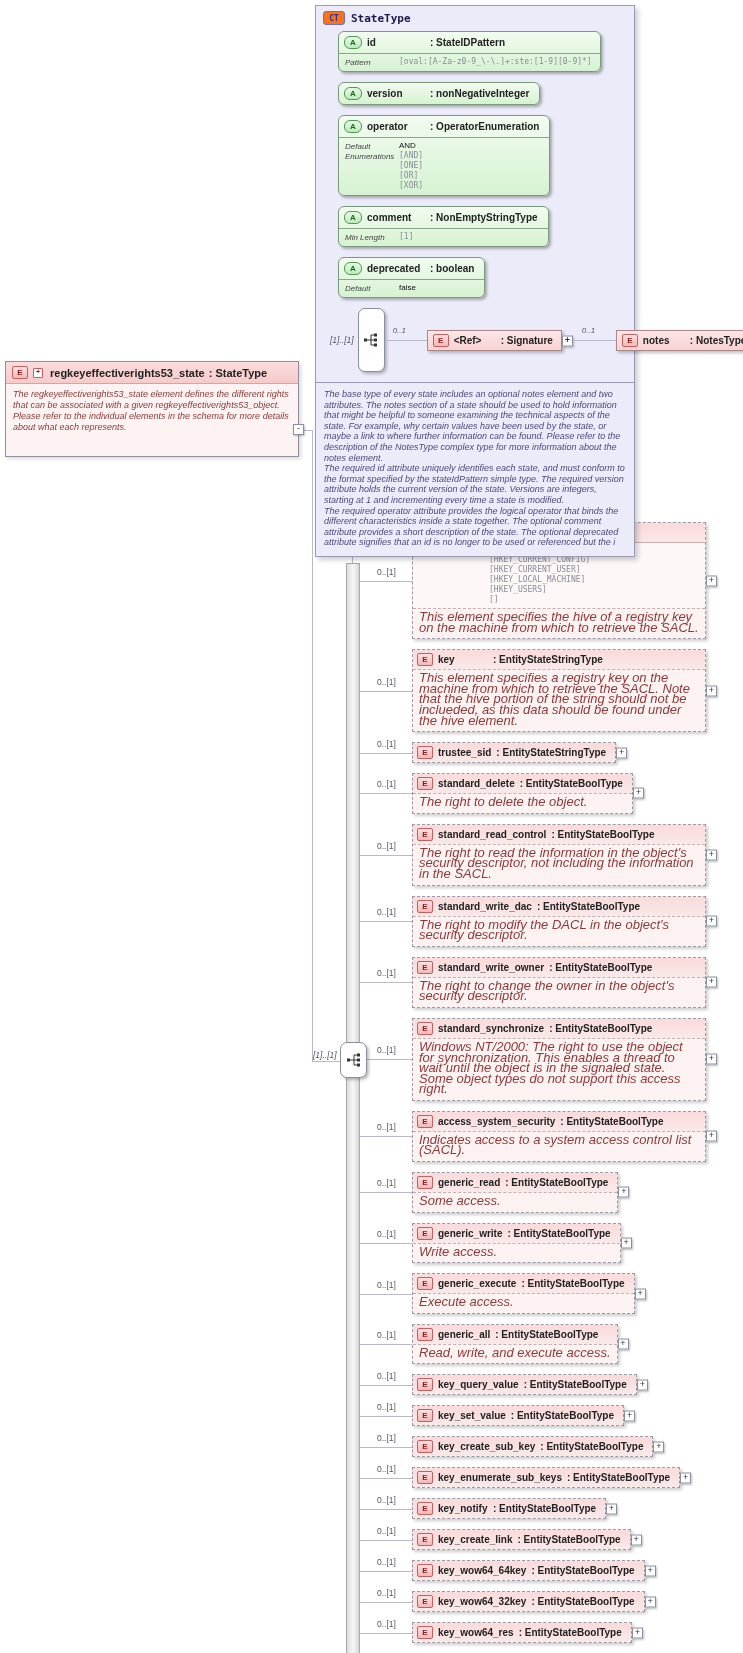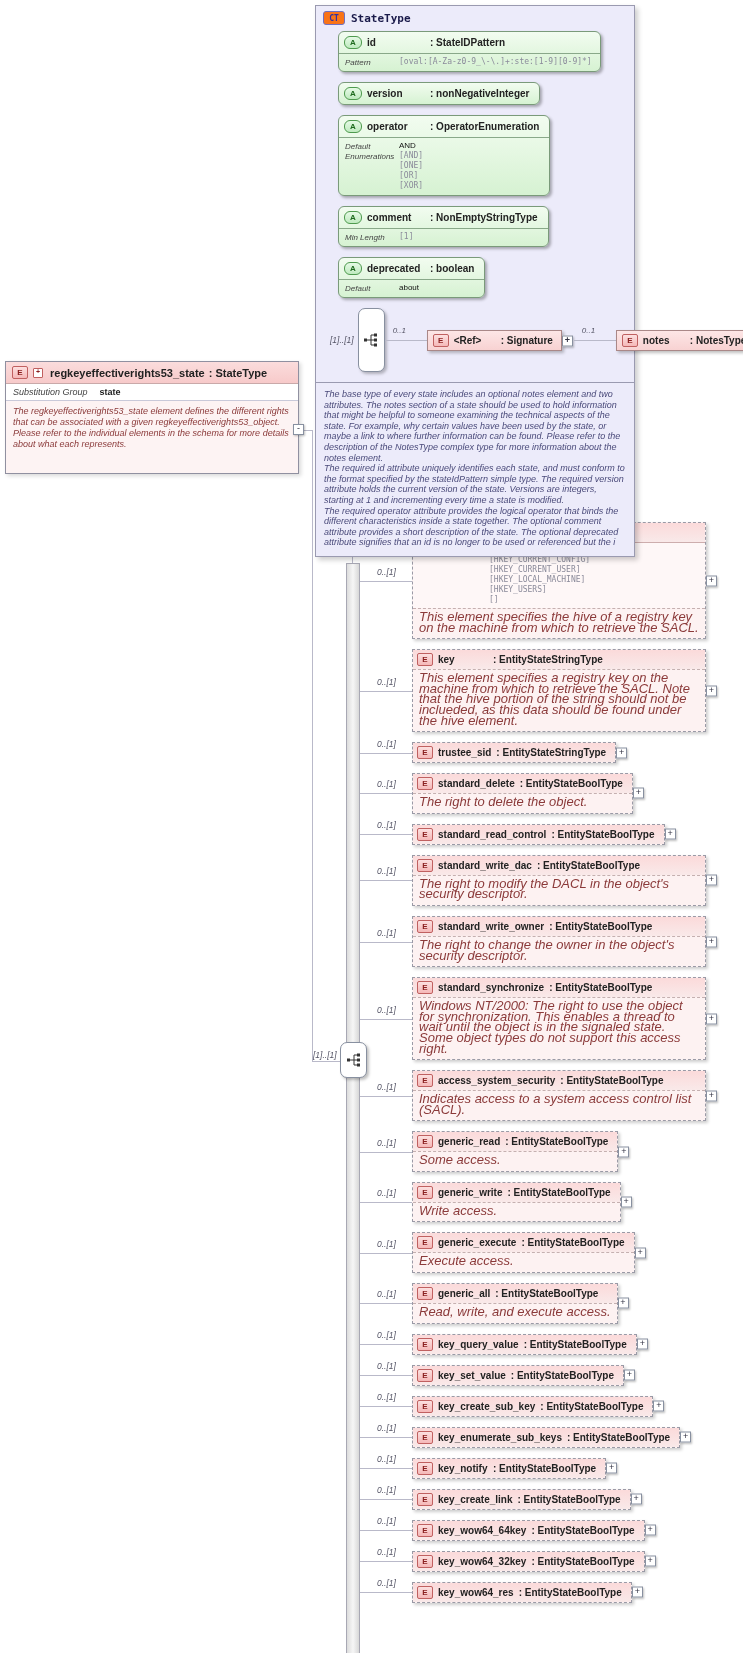--- a/index.html
+++ b/index.html
@@ -66,21 +66,21 @@
   .ct-desc p{margin:0;}
   
   .spine{position:absolute;left:346px;top:563px;width:12px;height:1089px;border:1px solid #a8a8b4;
          background:linear-gradient(90deg,#dcdcdc,#f6f6f6 50%,#d8d8d8);z-index:1;}
   .main-seq-icon{position:absolute;left:340px;top:1042px;height:34px;z-index:3;}
   .main-seq-card{position:absolute;left:313px;top:1050px;font-size:8.5px;font-style:italic;color:#556;z-index:3;}
   
   .el-list{position:absolute;left:359px;top:522px;width:384px;}
   .el-row{position:relative;margin-bottom:10px;padding-left:53px;width:max-content;}
   .el-row::before{content:'';position:absolute;left:0;top:50%;width:53px;height:1px;background:#b9b9c9;}
-  .el-card{position:absolute;left:18px;top:calc(50% - 14px);font-size:8.5px;font-style:italic;color:#556;}
+  .el-card{position:absolute;left:18px;top:calc(50% - 14px);font-size:8.5px;color:#556;}
   .el-box{position:relative;width:max-content;max-width:292px;border:1px dashed #9a9aa6;background:#fdf2f2;
           box-shadow:2px 2px 3px rgba(0,0,0,.2);font-size:10px;}
   .el-header{display:flex;align-items:center;gap:5px;padding:3px 9px 3px 4px;font-weight:bold;
              background:linear-gradient(#fbdada,#f9e9e9);}
   .el-name{min-width:50px;display:inline-block;}
   .el-enums{display:flex;align-items:flex-start;padding:2px 6px 3px;border-top:1px solid #cdadad;background:#fef7f7;gap:16px;}
   .el-desc{border-top:1px dashed #c5b0b0;padding:3px 6px 5px;font-size:13px;line-height:10.6px;
            font-style:italic;color:#8b3a3a;}
   .seq-glyph{display:block;}
 </style>
@@ -93,24 +93,20 @@
   <div class="line" style="left:312px;top:430px;width:1px;height:632px;"></div>
   <div class="line" style="left:312px;top:1061px;width:29px;height:1px;"></div>
   <div class="line" style="left:352px;top:536px;width:1px;height:28px;"></div>
 
   <div class="left-box">
     <div class="lb-header">
       <span class="badge e-badge">E</span>
       <span class="plus-mini">+</span>
       <span class="lb-name">regkeyeffectiverights53_state</span>
       <span>:  StateType</span>
-    </div>
-    <div class="lb-sub">
-      <span class="lb-sub-label">Substitution Group</span>
-      <span class="lb-sub-value">state</span>
     </div>
     <div class="lb-desc">The regkeyeffectiverights53_state element defines the different rights that can be associated with a given regkeyeffectiverights53_object. Please refer to the individual elements in the schema for more details about what each represents.</div>
     <div class="toggle-btn">-</div>
   </div>
 
   <div class="ct-box">
     <div class="ct-header">
       <span class="badge ct-badge">CT</span>
       <span class="ct-title">StateType</span>
     </div>
@@ -180,21 +176,21 @@
         <div class="attr-box">
           <div class="attr-header">
             <span class="badge a-badge">A</span>
             <span class="attr-name">deprecated</span>
             <span class="attr-type">:  boolean</span>
           </div>
           <div class="attr-props">
             <div class="prop">
               <span class="prop-label">Default</span>
               <div class="prop-values">
-                <div class="prop-value strong">about</div>
+                <div class="prop-value strong">false</div>
               </div>
             </div>
           </div>
         </div>
       </div>
 
     <div class="ct-seq">
       <span class="seq-card">[1]..[1]</span>
       <div class="seq-icon-box">
         <svg class="seq-glyph" width="16" height="16" viewBox="0 0 16 16">
@@ -307,20 +303,21 @@
         </div>
       </div>
       <div class="el-row">
         <span class="el-card">0..[1]</span>
         <div class="el-box">
           <div class="el-header">
             <span class="badge e-badge">E</span>
             <span class="el-name">standard_read_control</span>
             <span class="el-type">:  EntityStateBoolType</span>
           </div>
+          <div class="el-desc">The right to read the information in the object's security descriptor, not including the information in the SACL.</div>
           <span class="plus-btn">+</span>
         </div>
       </div>
       <div class="el-row">
         <span class="el-card">0..[1]</span>
         <div class="el-box">
           <div class="el-header">
             <span class="badge e-badge">E</span>
             <span class="el-name">standard_write_dac</span>
             <span class="el-type">:  EntityStateBoolType</span>

